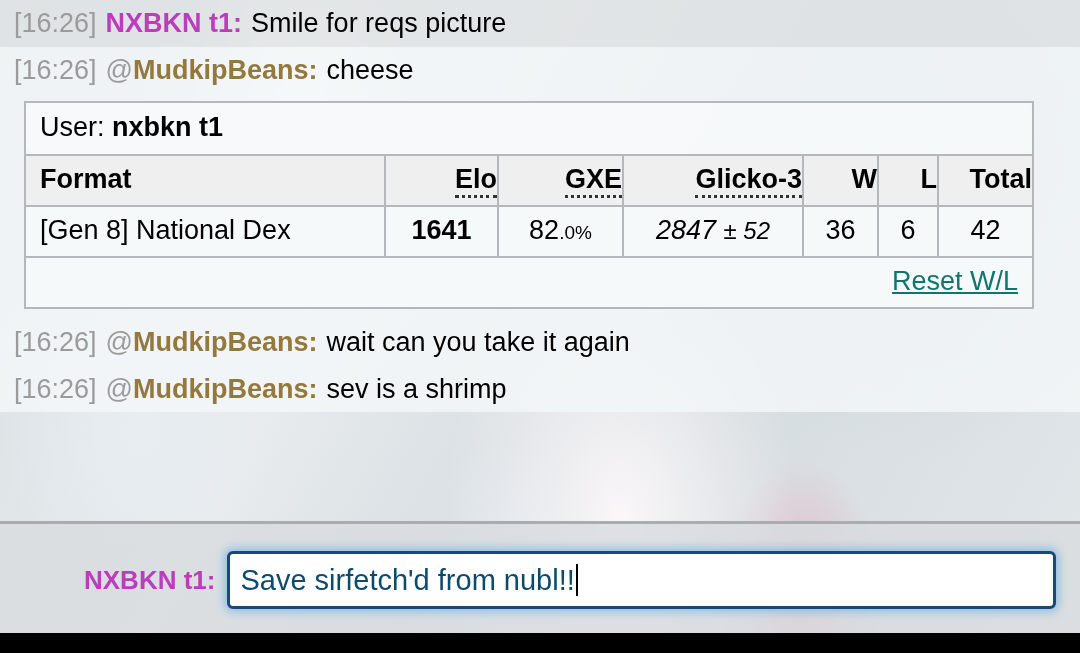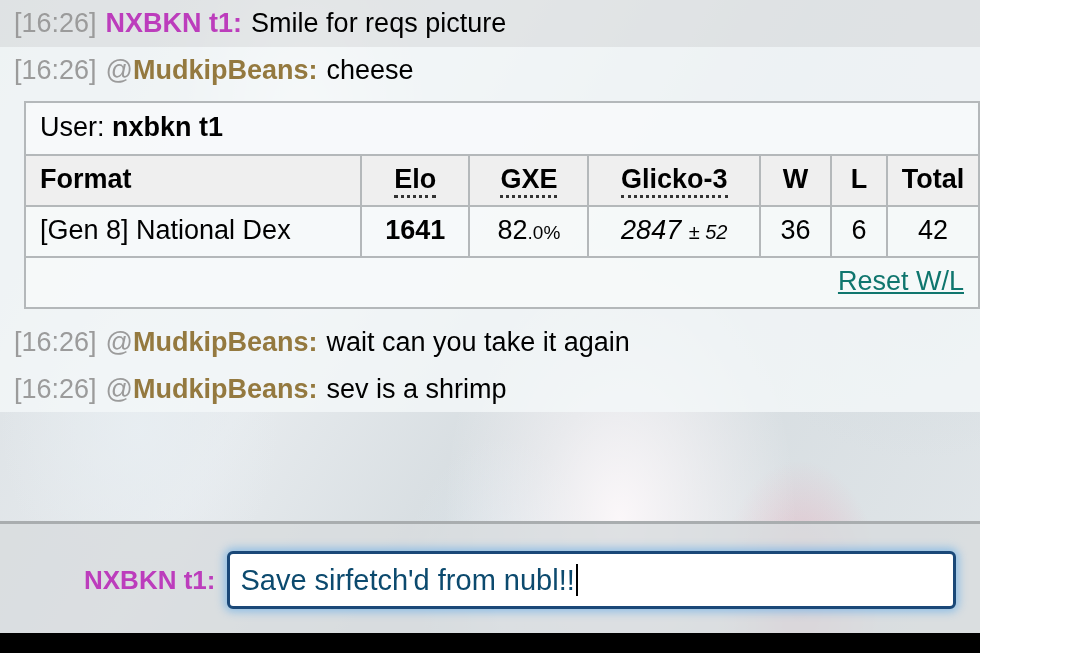--- a/index.html
+++ b/index.html
@@ -7,21 +7,21 @@
     margin: 0;
     padding: 0;
     width: 1080px;
     height: 653px;
     overflow: hidden;
     font-family: "Liberation Sans", sans-serif;
   }
 
   #app {
     position: relative;
-    width: 980px;
+    width: 1080px;
     height: 653px;
     background: #dfe3e5;
     overflow: hidden;
   }
 
   
   #bg-wallpaper {
     position: absolute;
     inset: 0;
     background:
@@ -94,21 +94,21 @@
     background: rgba(247,250,251,0.55);
     border-radius: 15px;
   }
   .cell-user b { font-weight: bold; }
 
   tr.header-row th {
     background: rgba(238,238,238,0.92);
     font-size: 27px;
     font-weight: bold;
     padding: 8px 0 10px 0 !important;
-    text-align: center;
+    text-align: right;
   }
   tr.header-row th.left-label {
     text-align: left;
     padding-left: 14px !important;
   }
   .abbr-dotted {
     border-bottom: 3px dotted #333;
     padding-bottom: 1px;
   }
 
@@ -119,21 +119,21 @@
     background: rgba(247,250,251,0.40);
   }
   tr.data-row td.fmt {
     text-align: left;
     padding-left: 14px !important;
     margin-top: 37px;
   }
   tr.data-row td.elo { font-weight: bold; }
   tr.data-row td.glicko { font-style: italic; }
   .small-suffix { font-size: 19px; }
-  .glicko-dev { font-size: 20px; }
+  .glicko-dev { font-size: 24px; }
 
   tr.reset-row td {
     background: rgba(247,250,251,0.40);
     text-align: right;
     padding: 8px 14px 10px 0 !important;
     font-size: 27px;
   }
   .reset-link {
     color: #0f766e;
     text-decoration: underline;

